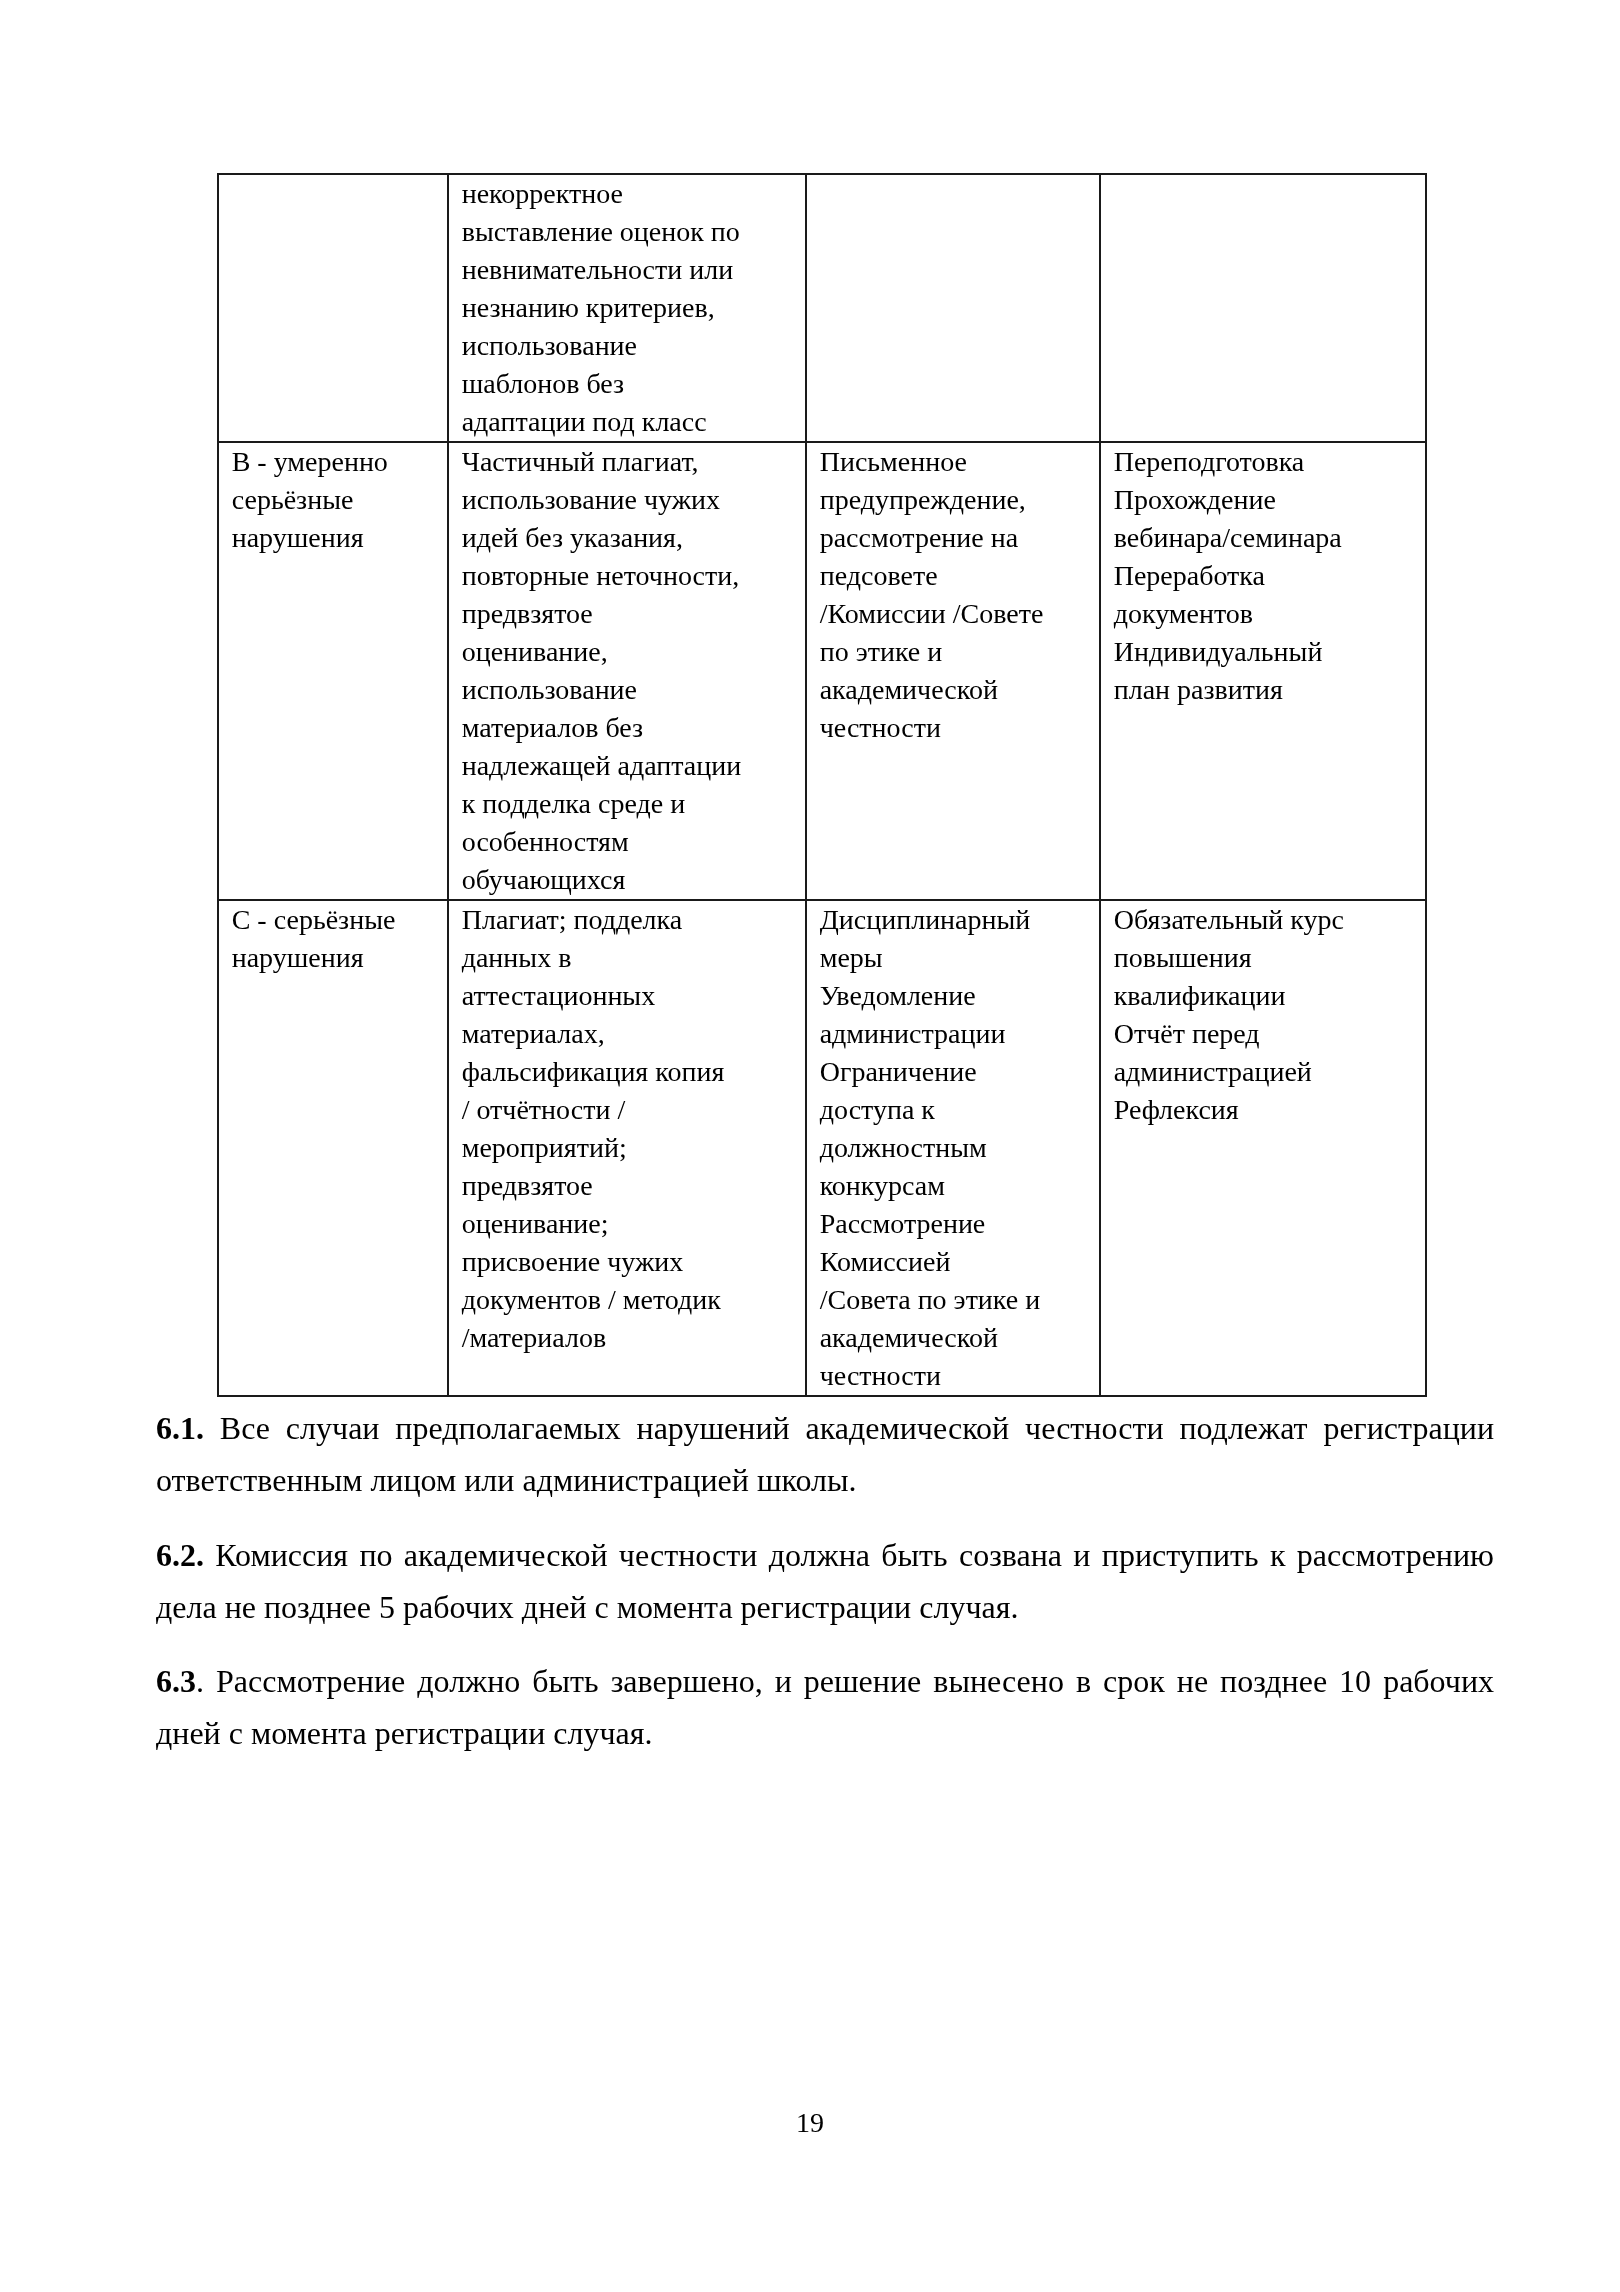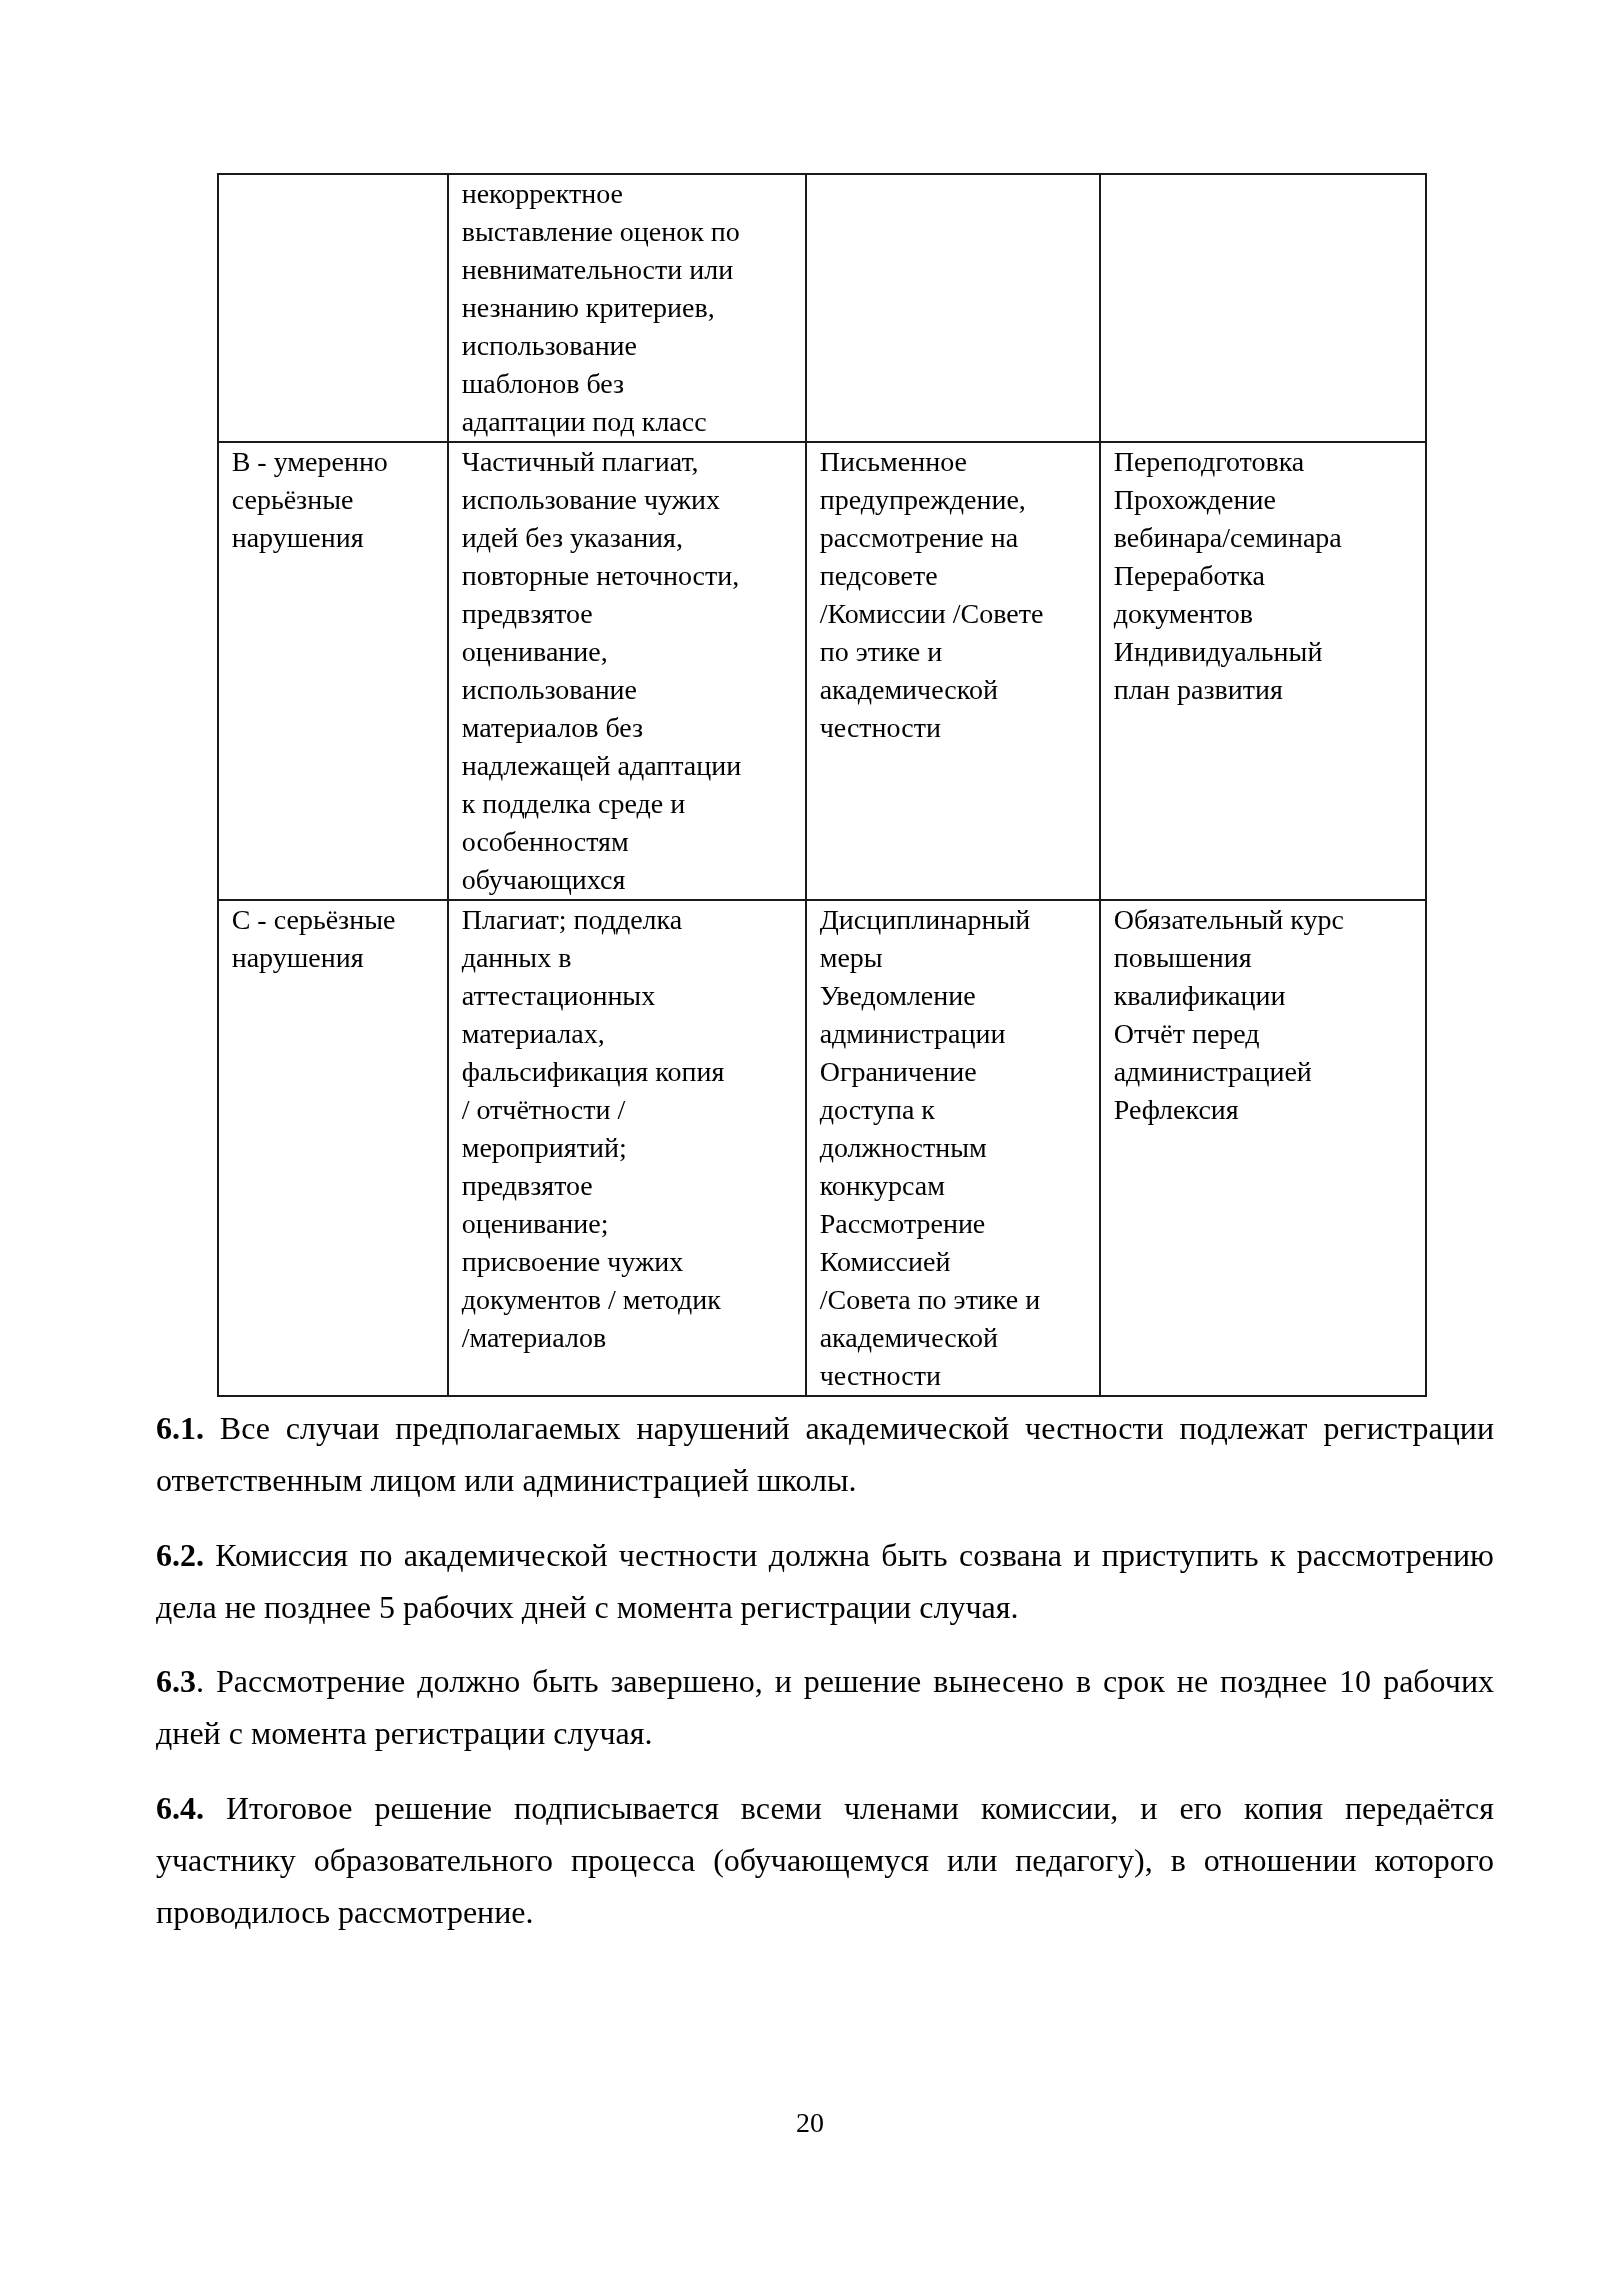--- a/index.html
+++ b/index.html
@@ -136,18 +136,17 @@
 администрацией
 Рефлексия</td>
       </tr>
     </tbody>
   </table>
 
   <div class="section">
     <p><b>6.1.</b><span> Все случаи предполагаемых нарушений академической честности подлежат регистрации ответственным лицом или администрацией школы.</span></p>
     <p><b>6.2.</b><span> Комиссия по академической честности должна быть созвана и приступить к рассмотрению дела не позднее 5 рабочих дней с момента регистрации случая.</span></p>
     <p><b>6.3</b><span>. Рассмотрение должно быть завершено, и решение вынесено в срок не позднее 10 рабочих дней с момента регистрации случая.</span></p>
-    <p><b>6.4.</b><span> Итоговое решение подписывается всеми членами комиссии, и его копия передаётся участнику образовательного процесса (обучающемуся или педагогу), в отношении которого проводилось рассмотрение.</span></p>
   </div>
 
-  <div class="page-number">20</div>
+  <div class="page-number">19</div>
 </div>
 
 
 </body></html>

